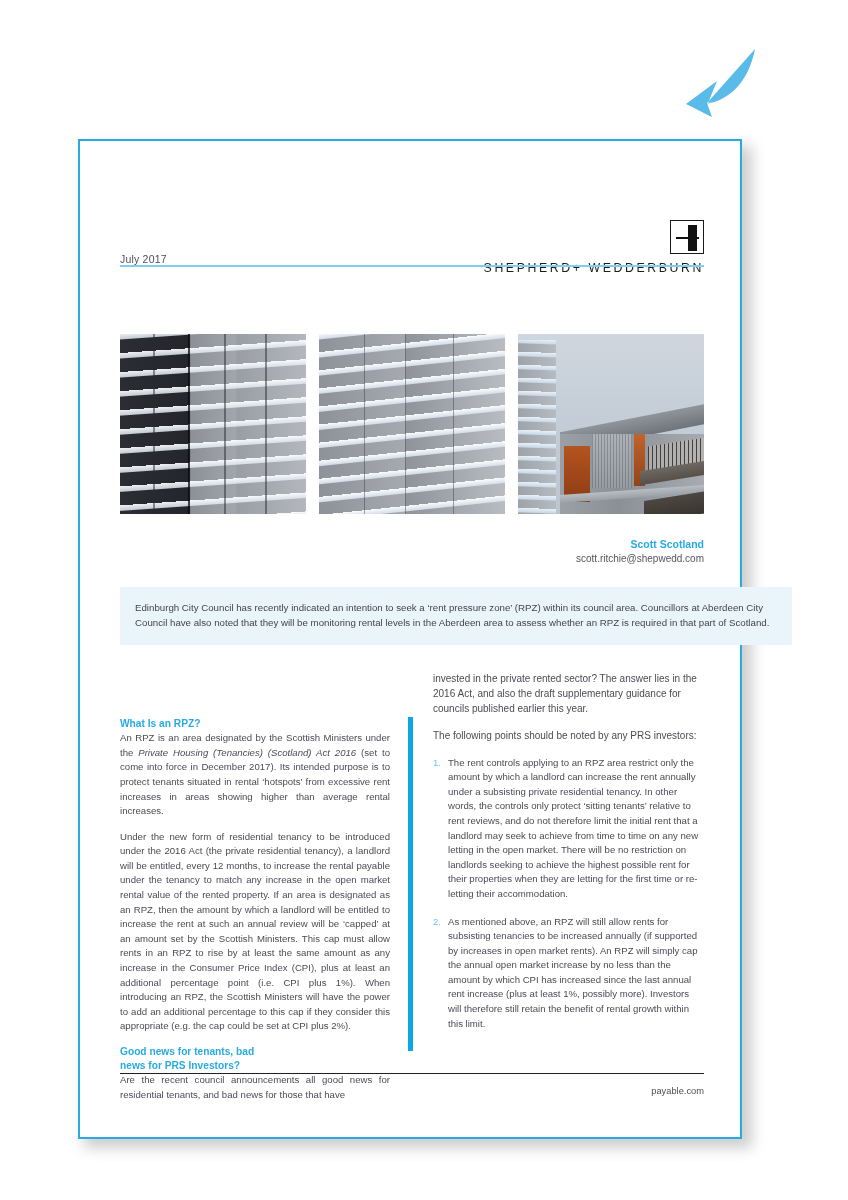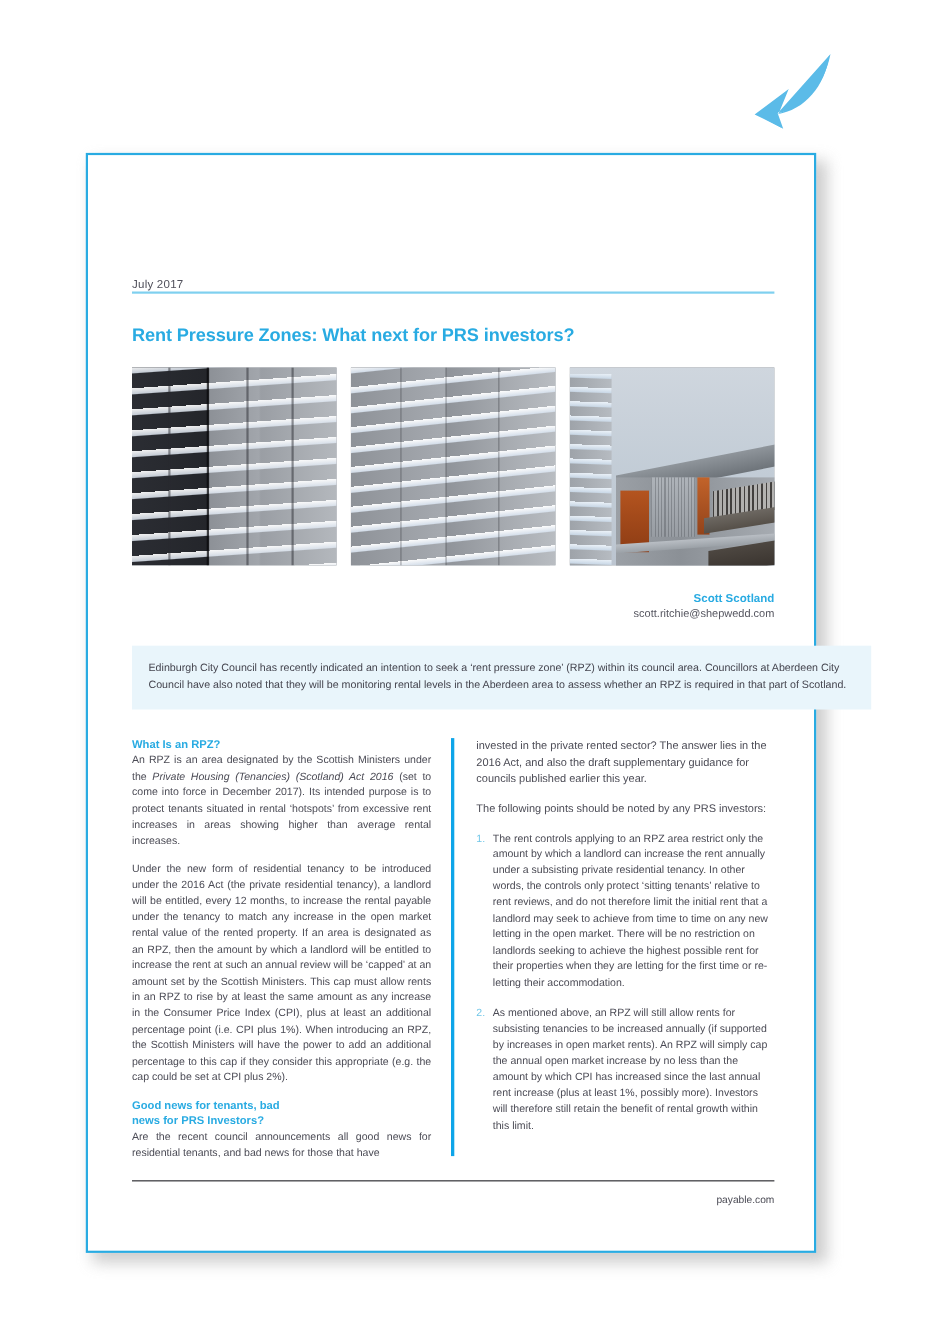--- a/index.html
+++ b/index.html
@@ -325,21 +325,22 @@
     left: 0;
     top: 530px;
     width: 584px;
     height: 380px;
     display: flex;
   }
   #col-left {
     width: 293px;
     padding-right: 18px;
     box-sizing: border-box;
-    border-right: 3px solid #0ea5e9;
+    border-right: 5px solid #0ea5e9;
+    margin-top: 46px;
   }
   #col-right {
     width: 291px;
     padding-left: 20px;
     box-sizing: border-box;
   }
   .sec-head {
     font-size: 10.2px;
     font-weight: bold;
     color: #29abe2;
@@ -404,24 +405,30 @@
   </svg>
 </div>
 
 <div id="page-shadow"></div>
 
 <div id="page">
   <div id="page-inner">
 
     <div id="doc-header">
       <div id="doc-date">July 2017</div>
+      <div id="brand">
+        <div id="brand-mark">
+          <div class="bar"></div>
+          <div class="cross"></div>
+        </div>
+        <div id="brand-name">SHEPHERD+ WEDDERBURN</div>
+      </div>
     </div>
     <div id="header-rule"></div>
 
-    <div id="doc-title">Rent Pressure Zones: What next for PRS investors?</div>
 
     <div id="photo-strip">
       <div class="photo">
         <div class="facade-a">
           <div class="edge"></div>
           <div class="mull" style="left:18%"></div>
           <div class="mull" style="left:56%"></div>
           <div class="mull" style="left:78%"></div>
         </div>
       </div>

